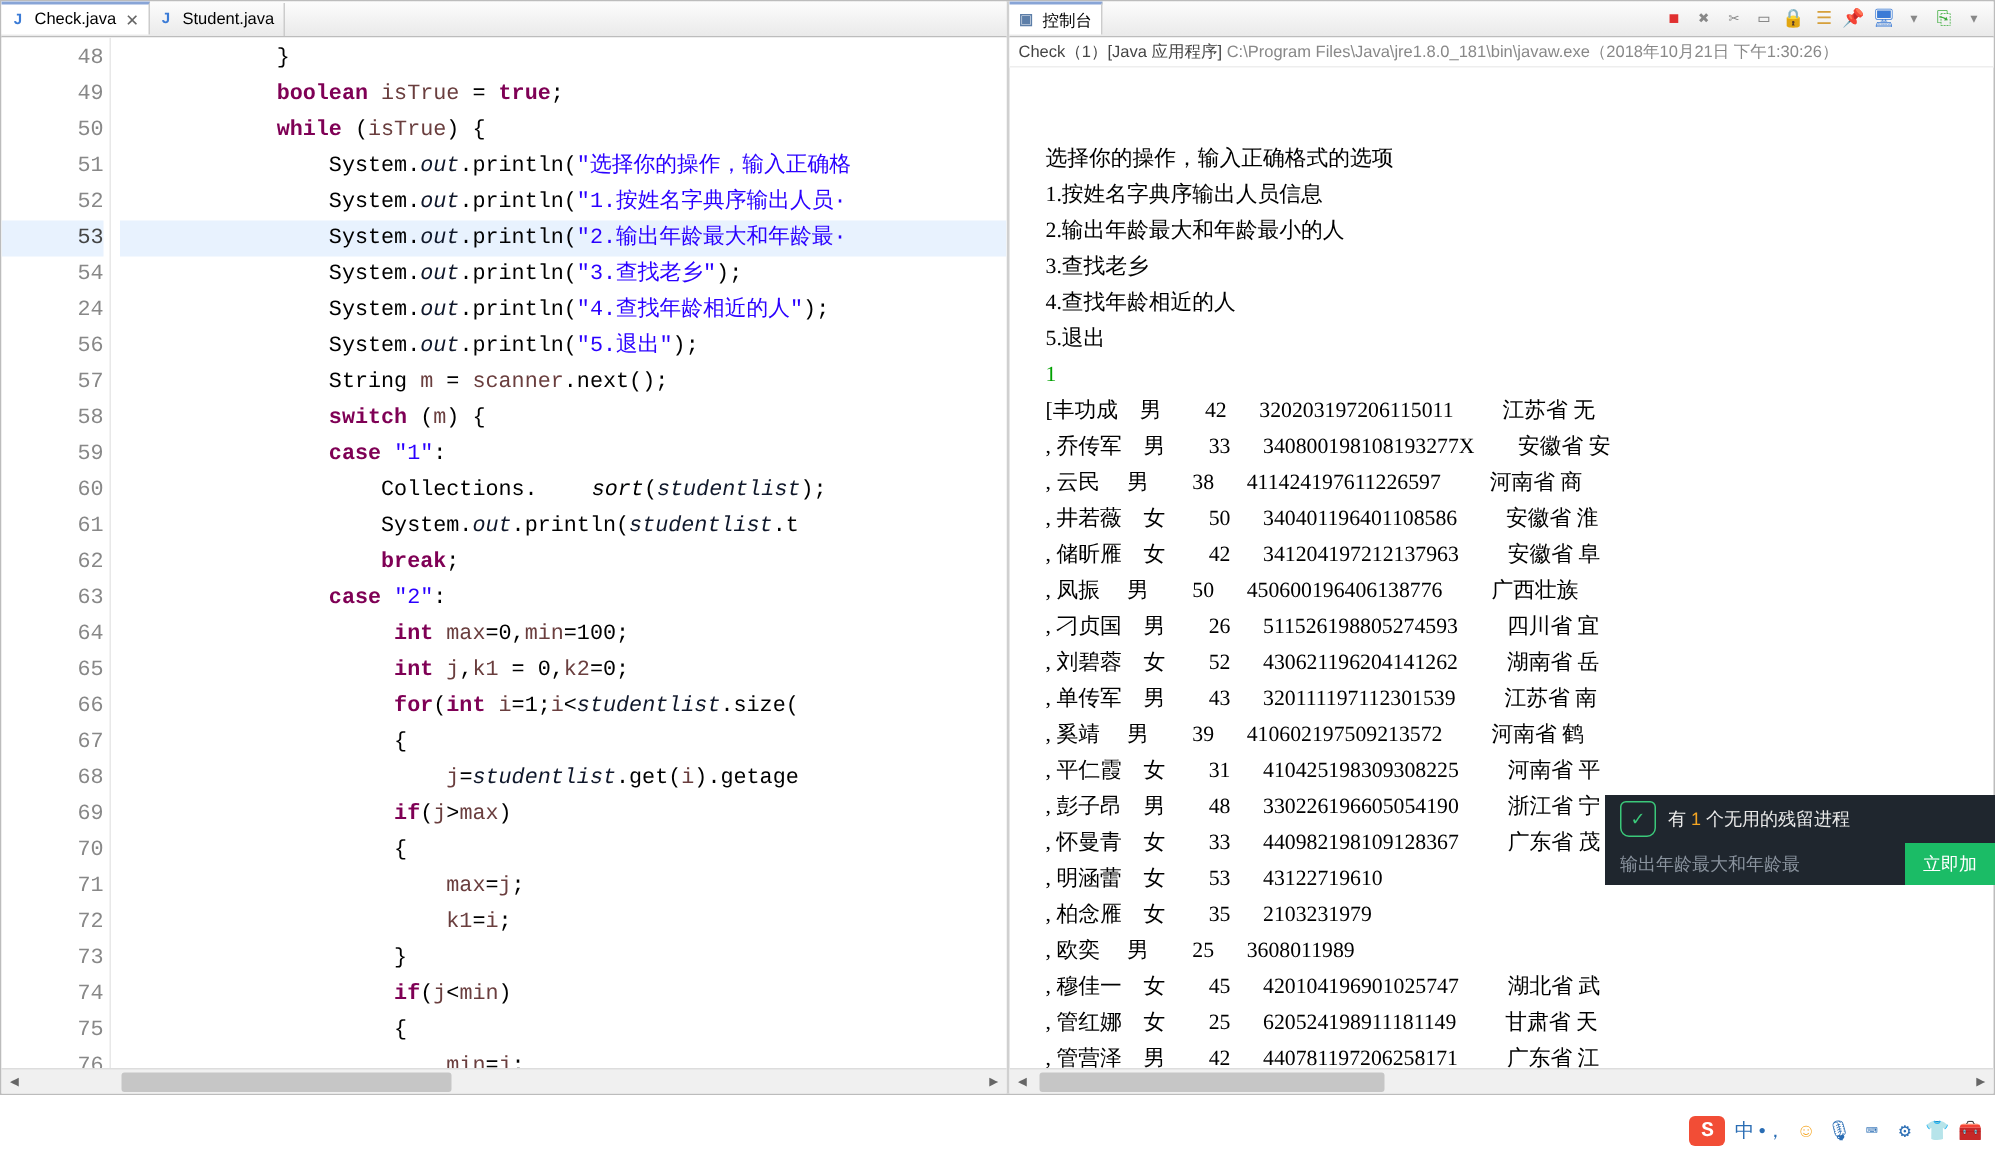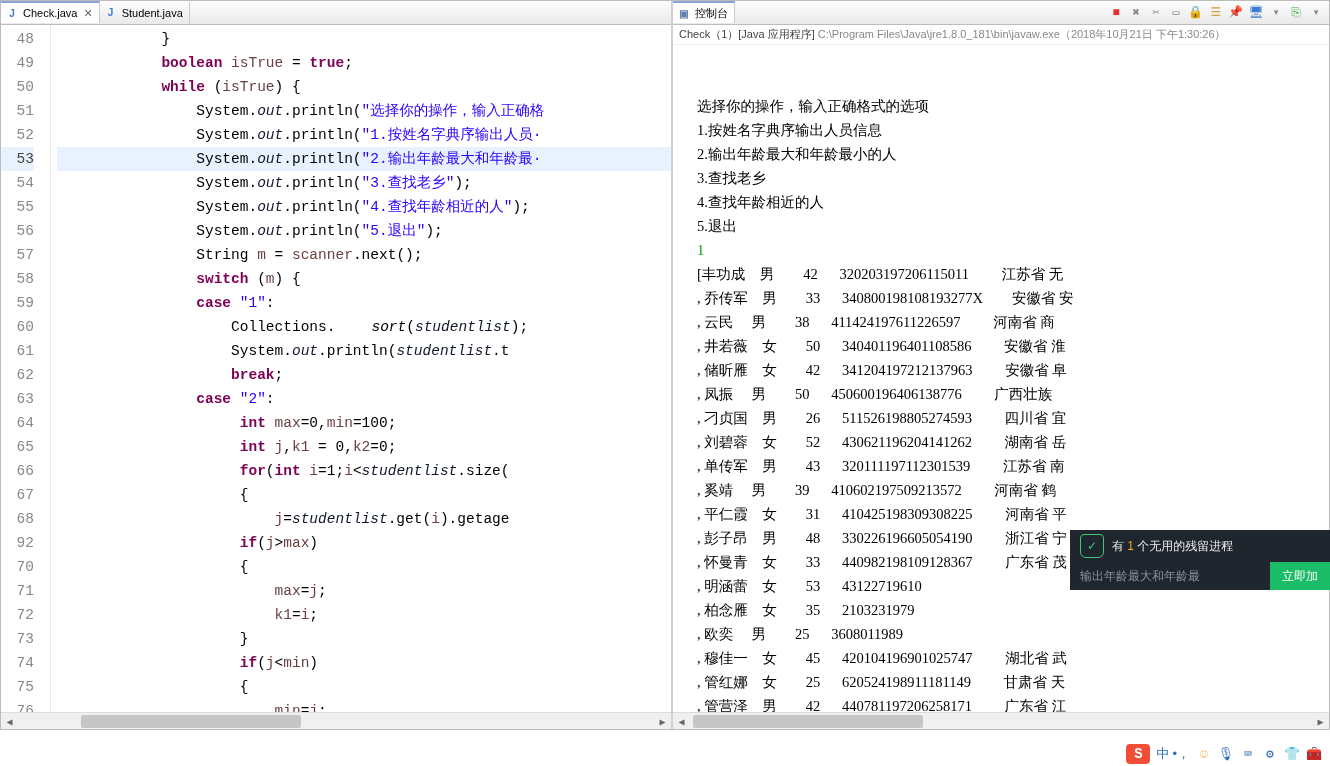--- a/index.html
+++ b/index.html
@@ -50,21 +50,21 @@
     display: inline-flex; align-items: center; justify-content: center;
     font-size: 12px;
     border-radius: 2px;
   }
   .tool-icon.red { color: #e03030; }
   .tool-icon.gray { color: #888; }
   .tool-icon.blue { color: #3b7bd6; }
   .tool-icon.yellow { color: #d6a03b; }
   .tool-icon.green { color: #3bac3b; }
   .editor-body { flex: 1; display: flex; overflow: hidden; background: #fff;}
-  .gutter { width: 50px; text-align: right; padding-right: 16px; color: #888; font-size: 14.5px; line-height: 24px; border-right: 1px solid #e8e8e8; padding-top: 2px;}
+  .gutter { width: 73px; text-align: right; padding-right: 4px; color: #888; font-size: 14.5px; line-height: 24px; border-right: 1px solid #e8e8e8; padding-top: 2px;}
   .gutter div.current { background: #e8f2fe; color: #444;}
   .code { flex: 1; font-size: 14.5px; line-height: 24px; white-space: pre; padding-left: 6px; padding-top: 2px; position: relative; overflow: hidden;}
   .code .line.current { background: #e8f2fe; }
   .kw { color: #7f0055; font-weight: bold; }
   .str { color: #2a00ff; }
   .field { color: #0f172a; font-style: italic; }
   .var { color: #6a3e3e; }
   .method-static { font-style: italic; margin-left: 36px; }
   .console-header {
     background: #fff;
@@ -153,35 +153,35 @@
     </div>
     <div class="editor-body">
       <div class="gutter" id="gutter">
           <div>48</div>
           <div>49</div>
           <div>50</div>
           <div>51</div>
           <div>52</div>
           <div class="current">53</div>
           <div>54</div>
-          <div>55</div>
+          <div>24</div>
           <div>56</div>
           <div>57</div>
           <div>58</div>
           <div>59</div>
           <div>60</div>
           <div>61</div>
           <div>62</div>
           <div>63</div>
           <div>64</div>
           <div>65</div>
           <div>66</div>
           <div>67</div>
           <div>68</div>
-          <div>92</div>
+          <div>69</div>
           <div>70</div>
           <div>71</div>
           <div>72</div>
           <div>73</div>
           <div>74</div>
           <div>75</div>
           <div>76</div>
         </div>
       <div class="code" id="code"><div class="line">            }</div><div class="line">            <span class="kw">boolean</span> <span class="var">isTrue</span> = <span class="kw">true</span>;</div><div class="line">            <span class="kw">while</span> (<span class="var">isTrue</span>) {</div><div class="line">                System.<span class="field">out</span>.println(<span class="str">"选择你的操作，输入正确格</span></div><div class="line">                System.<span class="field">out</span>.println(<span class="str">"1.按姓名字典序输出人员·</span></div><div class="line current">                System.<span class="field">out</span>.println(<span class="str">"2.输出年龄最大和年龄最·</span></div><div class="line">                System.<span class="field">out</span>.println(<span class="str">"3.查找老乡"</span>);</div><div class="line">                System.<span class="field">out</span>.println(<span class="str">"4.查找年龄相近的人"</span>);</div><div class="line">                System.<span class="field">out</span>.println(<span class="str">"5.退出"</span>);</div><div class="line">                String <span class="var">m</span> = <span class="var">scanner</span>.next();</div><div class="line">                <span class="kw">switch</span> (<span class="var">m</span>) {</div><div class="line">                <span class="kw">case</span> <span class="str">"1"</span>:</div><div class="line">                    Collections.<span class="method-static">sort</span>(<span class="field">studentlist</span>);</div><div class="line">                    System.<span class="field">out</span>.println(<span class="field">studentlist</span>.t</div><div class="line">                    <span class="kw">break</span>;</div><div class="line">                <span class="kw">case</span> <span class="str">"2"</span>:</div><div class="line">                     <span class="kw">int</span> <span class="var">max</span>=0,<span class="var">min</span>=100;</div><div class="line">                     <span class="kw">int</span> <span class="var">j</span>,<span class="var">k1</span> = 0,<span class="var">k2</span>=0;</div><div class="line">                     <span class="kw">for</span>(<span class="kw">int</span> <span class="var">i</span>=1;<span class="var">i</span>&lt;<span class="field">studentlist</span>.size(</div><div class="line">                     {</div><div class="line">                         <span class="var">j</span>=<span class="field">studentlist</span>.get(<span class="var">i</span>).getage</div><div class="line">                     <span class="kw">if</span>(<span class="var">j</span>&gt;<span class="var">max</span>)</div><div class="line">                     {</div><div class="line">                         <span class="var">max</span>=<span class="var">j</span>;</div><div class="line">                         <span class="var">k1</span>=<span class="var">i</span>;</div><div class="line">                     }</div><div class="line">                     <span class="kw">if</span>(<span class="var">j</span>&lt;<span class="var">min</span>)</div><div class="line">                     {</div><div class="line">                         <span class="var">min</span>=<span class="var">j</span>;</div></div>
     </div>

